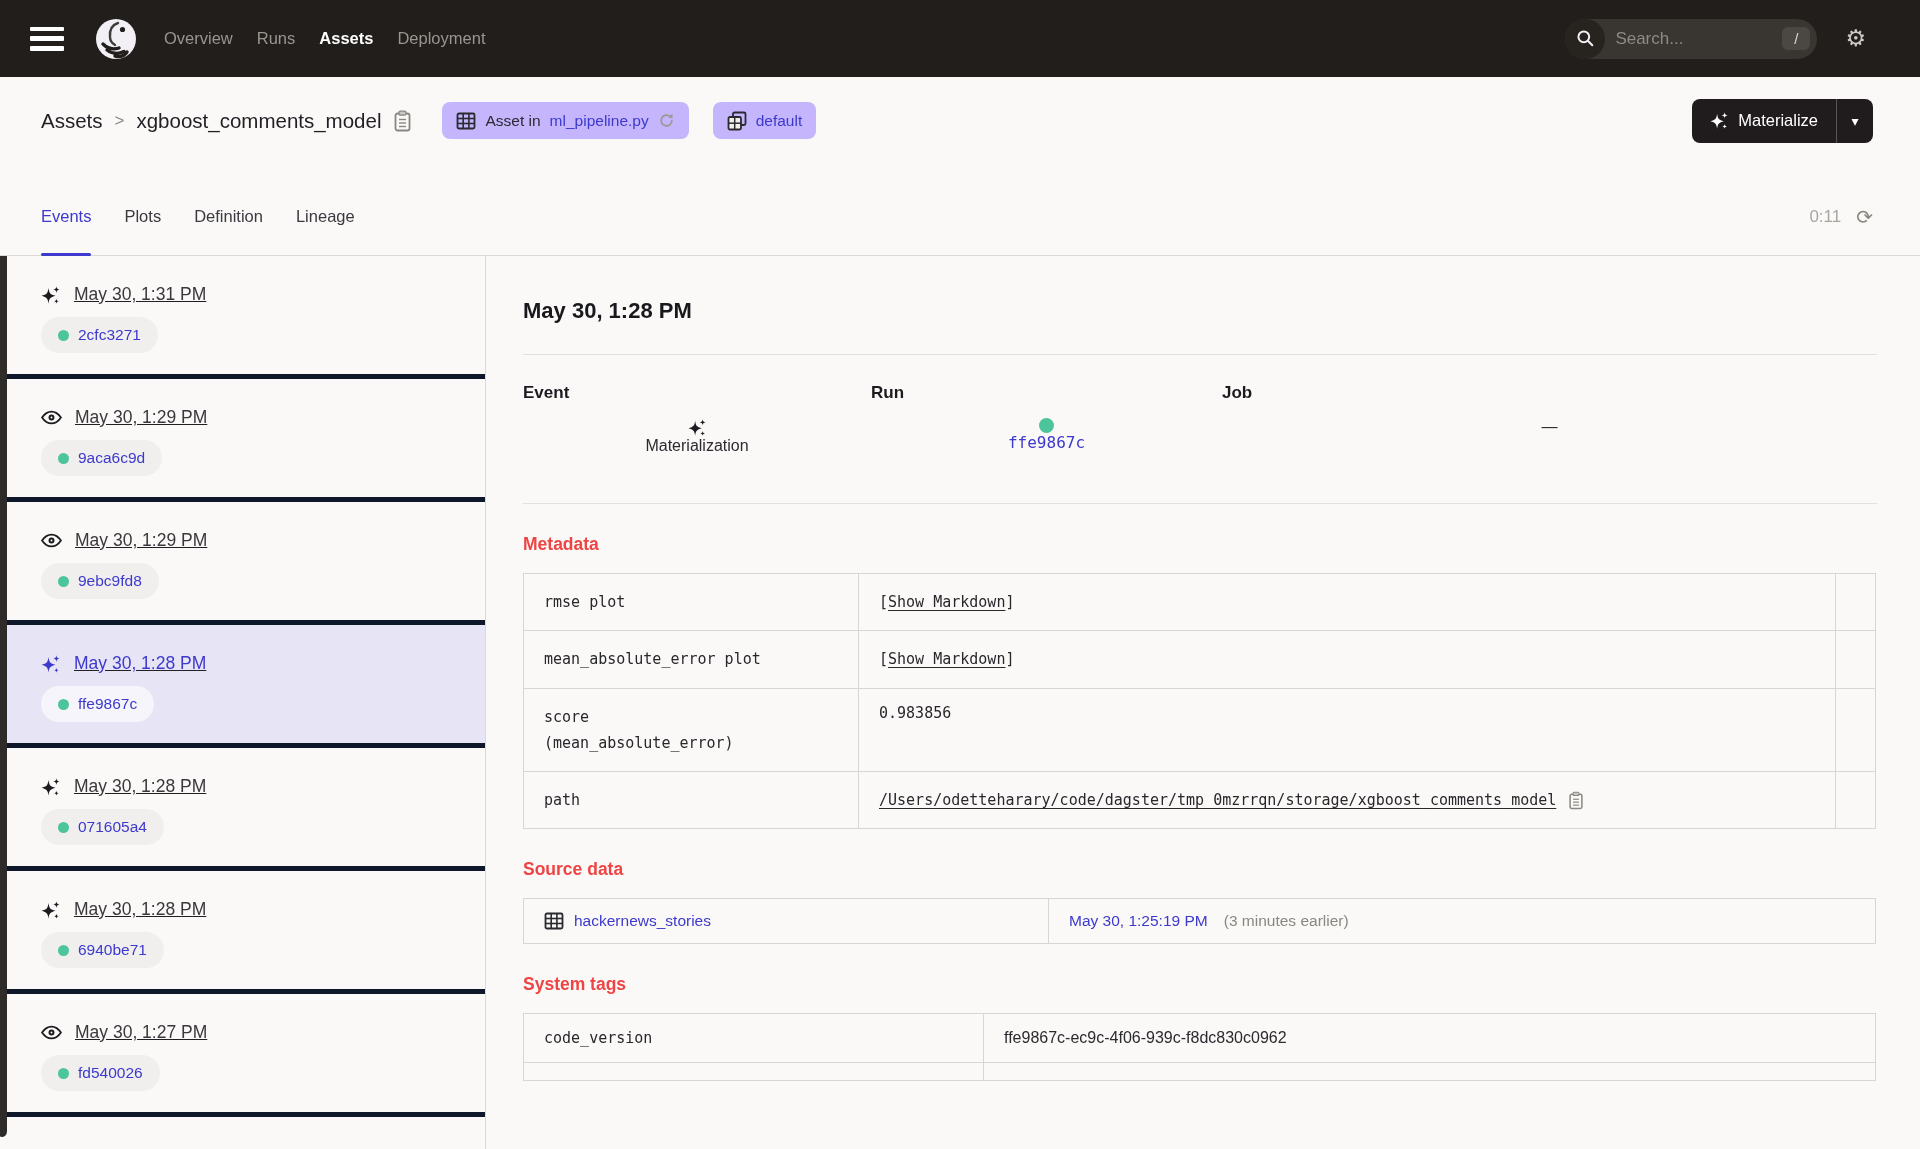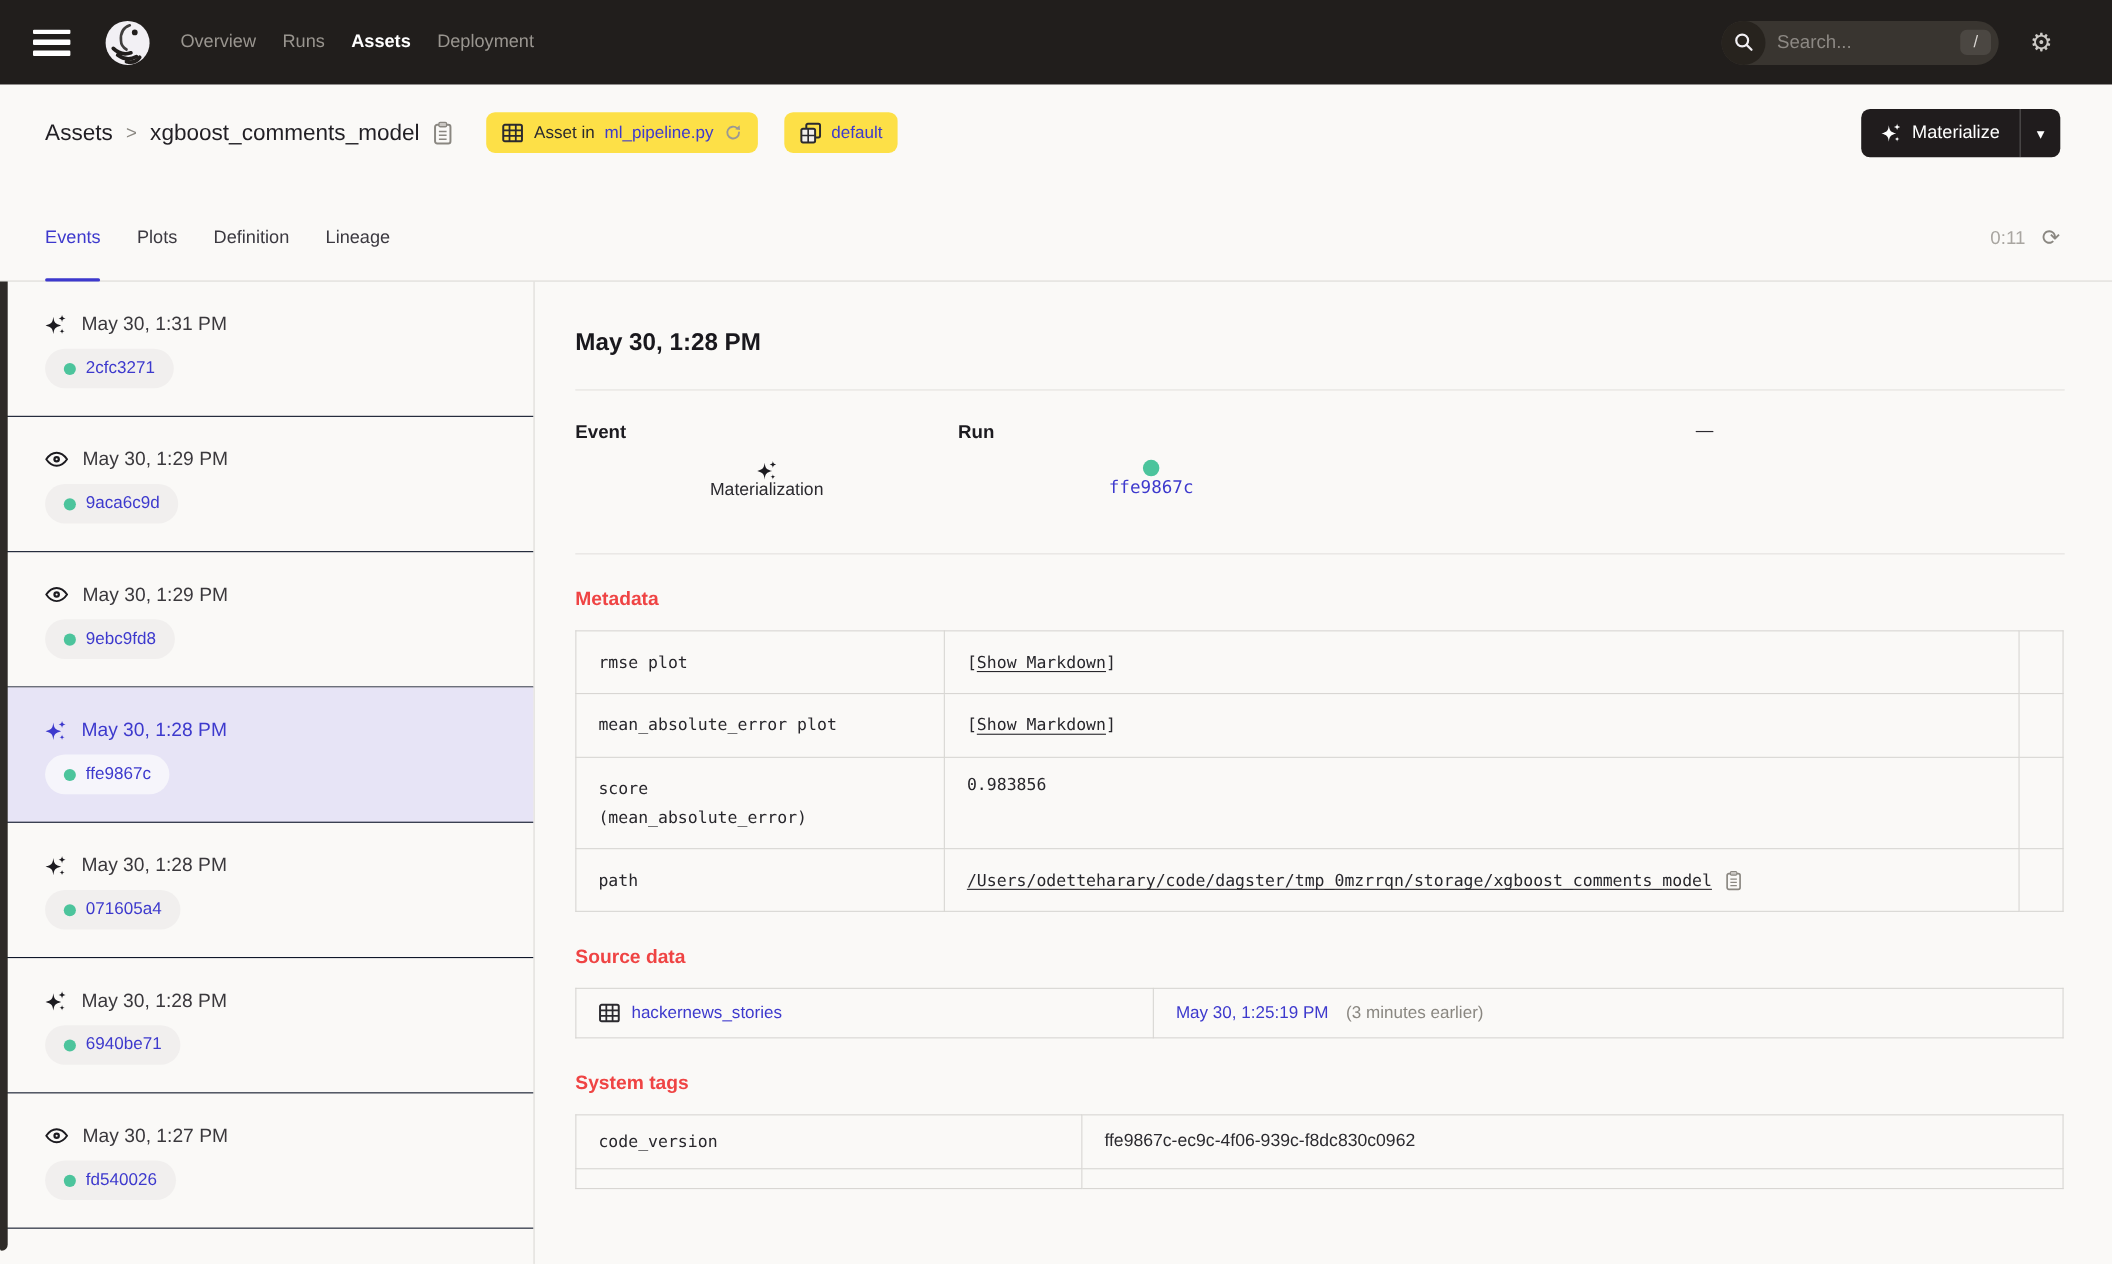--- a/index.html
+++ b/index.html
@@ -20,42 +20,42 @@
   .search input { flex:1; min-width:0; background:transparent; border:none; outline:none; color:#e8e6e3; font-size:17px; padding:0 10px; font-family:"Liberation Sans", sans-serif; }
   .search input::placeholder { color:#8d8984; }
   .kbd { flex:0 0 auto; margin-right:7px; background:#4b4742; color:#d9d6d2; border-radius:6px; font-size:15px; padding:3px 12px; }
   .gear { margin-left:28px; font-size:23px; color:#ccc9c5; cursor:pointer; line-height:1; }
 
   
   .subheader { height:87px; display:flex; align-items:center; padding:0 47px 0 41px; background:#faf9f7; }
   .crumb { font-size:20.5px; font-weight:500; color:#211f24; }
   .crumb-sep { font-size:17px; color:#8a8781; margin:0 12px; }
   .copy-icon { margin-left:12px; cursor:pointer; }
-  .badge { display:flex; align-items:center; gap:9px; height:37px; background:#fde047; border-radius:8px; padding:0 14px; font-size:15.5px; color:#2b2a2f; }
+  .badge { display:flex; align-items:center; gap:9px; height:37px; background:#c4b5fd; border-radius:8px; padding:0 14px; font-size:15.5px; color:#2b2a2f; }
   .badge .lnk { color:#3d39cd; cursor:pointer; }
   .badge.first { margin-left:30px; }
   .badge + .badge { margin-left:24px; }
   .mat-btn { margin-left:auto; display:flex; align-items:stretch; height:44px; background:#201c1d; border-radius:8px; color:#fff; overflow:hidden; cursor:pointer; }
   .mat-main { display:flex; align-items:center; gap:9px; padding:0 18px; font-size:16.5px; font-weight:500; }
   .mat-div { width:1px; background:rgba(255,255,255,0.25); }
   .mat-caret { width:36px; display:flex; align-items:center; justify-content:center; font-size:14px; }
 
   
   .tabsrow { position:relative; height:92px; border-bottom:1px solid #dbd9d6; display:flex; align-items:center; padding:14px 47px 0 41px; }
   .tab { height:100%; display:flex; align-items:center; margin-right:33px; font-size:16.5px; font-weight:500; color:#3b3940; cursor:pointer; position:relative; }
   .tab.active { color:#3d39cd; }
   .tab.active::after { content:""; position:absolute; left:0; right:0; bottom:-1px; height:3px; background:#3d39cd; border-radius:2px; }
   .timer { margin-left:auto; display:flex; align-items:center; gap:15px;text-align:center; }
   .timer .time { font-size:17px; color:#a9a6a1; }
   .timer .refresh { color:#8a8781; cursor:pointer; }
 
   
   .content { display:flex; height:893px; }
   .events-col { width:486px; flex:0 0 486px; border-right:1px solid #dbd9d6; overflow:hidden; }
-  .event-item { height:123px; padding:28px 20px 0 41px; border-bottom:1px solid #0f172a; cursor:pointer; }
+  .event-item { height:123px; padding:28px 20px 0 41px; border-bottom:5px solid #0f172a; cursor:pointer;text-decoration:underline; }
   .event-item.selected { background:#e7e4f6; }
   .event-head { display:flex; align-items:center; gap:13px; font-size:17.5px; color:#3a383c; }
   .event-item.selected .event-head { color:#3d39cd; }
   .event-item .spark path { fill:#1c1b20; }
   .event-item.selected .spark path { fill:#3d39cd; }
   .run-pill { display:inline-flex; align-items:center; gap:9px; height:36px; border-radius:18px; background:#f1efee; padding:0 17px; margin-top:12px; margin-left:0; }
   .event-item.selected .run-pill { background:#f6f5fb; }
   .run-pill .dot { width:11px; height:11px; border-radius:50%; background:#4cc49c; }
   .run-pill .rid { font-size:15.5px; color:#3d39cd; cursor:pointer; }
 
@@ -329,20 +329,21 @@
           </div>
         </div>
         <div class="col-run">
           <div class="col-label">Run</div>
           <div class="col-value">
             <span class="dot"></span>
             <span class="mono run-link">ffe9867c</span>
           </div>
         </div>
         <div class="col-job">
+          <div class="col-label">Job</div>
           <div class="col-value">
               <span>—</span>
             </div>
         </div>
       </div>
 
       <hr class="hr2">
 
       <h2 class="section-h">Metadata</h2>
       <table class="meta-table">

